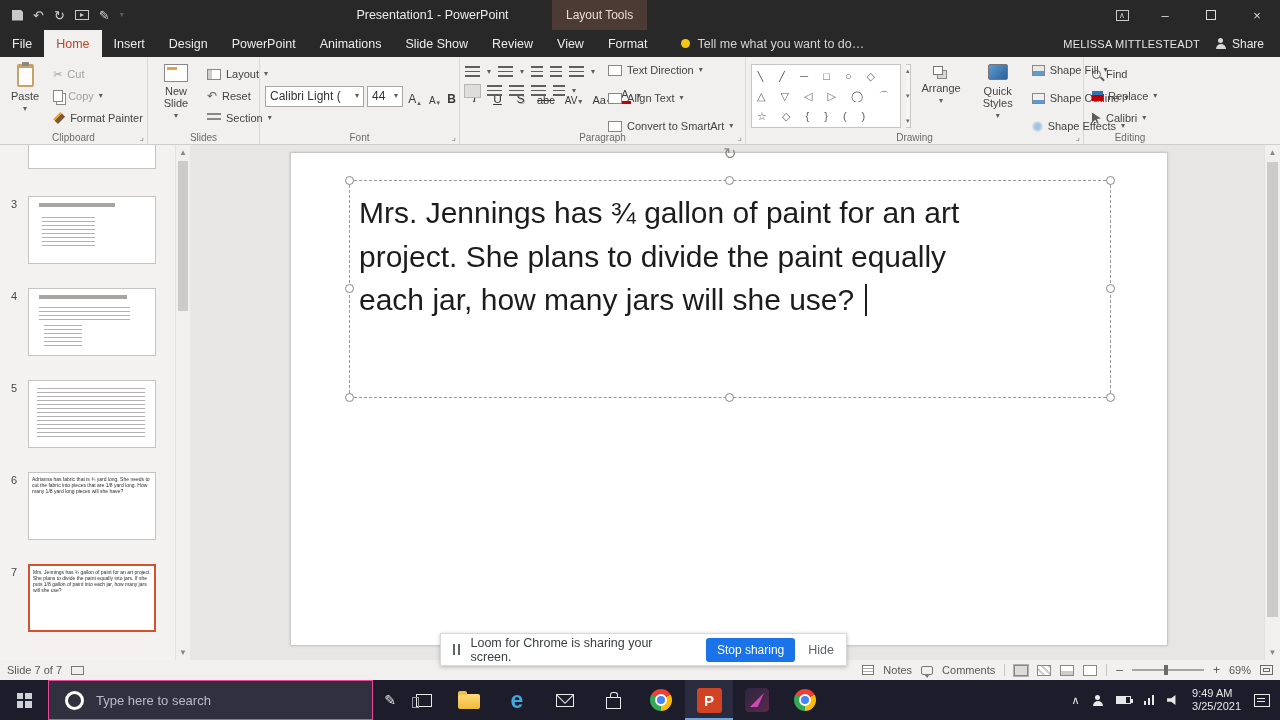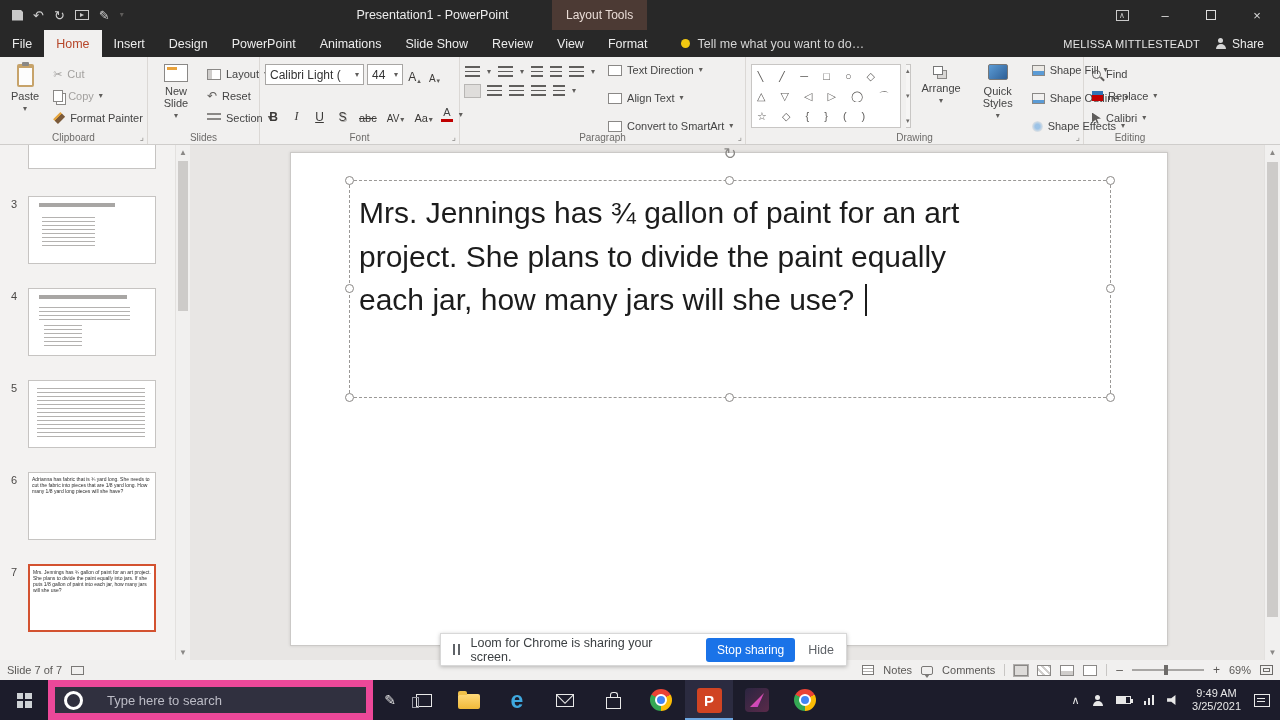--- a/index.html
+++ b/index.html
@@ -48,21 +48,21 @@
   .ic-clipboard::before{content:"";position:absolute;left:2px;top:4px;right:2px;bottom:2px;background:#fdfdfd}
   .ic-clipboard::after{content:"";position:absolute;left:5px;top:-2px;width:7px;height:4px;background:#8a8886;border-radius:1px}
   .ic-copy{width:10px;height:12px;border:1px solid #8a8886;background:#fff;box-shadow:3px 3px 0 -1px #fff,3px 3px 0 0 #8a8886}
   .ic-brush{width:12px;height:12px;background:linear-gradient(135deg,#e2a23c 45%,#7b5a3a 45%);clip-path:polygon(0 60%,60% 0,100% 40%,40% 100%)}
   .ic-newslide{width:24px;height:18px;background:#fff;border:1px solid #8a8886;position:relative}
   .ic-newslide::before{content:"";position:absolute;left:2px;top:2px;right:10px;height:3px;background:#e9a23b}
   .ic-layout{width:14px;height:11px;border:1px solid #8a8886;background:linear-gradient(to right,#cfcdcb 4px,#fff 4px)}
   .ic-section{width:14px;height:10px;background:repeating-linear-gradient(to bottom,#8a8886 0 2px,transparent 2px 5px)}
   .g12{font-size:12px;color:#5f5d5b;line-height:1}
 
-  .fcol{display:flex;flex-direction:column;gap:20px;padding-top:3px}
+  .fcol{display:flex;flex-direction:row;gap:0;padding-top:3px}
   .fontrow{display:flex;align-items:center;gap:3px}
   .combo{height:21px;background:#fff;border:1px solid #a8a6a4;display:flex;align-items:center;padding:0 4px;font-size:12px;color:#333;gap:4px;white-space:nowrap;overflow:hidden}
   .combo-font{width:99px}
   .combo-size{width:36px}
   .fbtn{min-width:17px;height:19px;display:flex;align-items:flex-end;justify-content:center;font-size:12px;padding:0 2px;color:#3b3937;gap:1px}
   .fb-b{font-weight:bold}.fb-i{font-style:italic;font-family:"Liberation Serif",serif}.fb-u{text-decoration:underline}
   .fb-strike{text-decoration:line-through;font-size:11px}
   .fb-shadow{text-shadow:1px 1px 0 #b0aeac}
   .fontcolor{display:flex;flex-direction:column;align-items:center;line-height:11px}
   .fontcolor .bar{width:12px;height:3px;background:#c00000;margin-top:1px}
@@ -147,21 +147,21 @@
   .ic-fit{width:13px;height:10px;border:1px solid #6d6b69;position:relative}
   .ic-fit::after{content:"";position:absolute;inset:2px;border:1px solid #6d6b69}
   .zglyph{font-size:12px;color:#5a5856;line-height:1}
 
   
   .taskbar{position:absolute;left:0;right:0;top:680px;height:40px;background:#1c1c2b;display:flex;align-items:stretch;color:#e8e8e8;z-index:10}
   .tbtn{display:flex;align-items:center;justify-content:center}
   .start{width:48px}
   .winlogo{width:15px;height:15px;display:grid;grid-template-columns:1fr 1fr;grid-template-rows:1fr 1fr;gap:2px}
   .winlogo i{background:#ced2d6}
-  .search{width:325px;background:#30303f;border:7px solid #ec4899;display:flex;align-items:center;gap:24px;padding:0 9px}
+  .search{width:325px;background:#30303f;border:1px solid #ec4899;display:flex;align-items:center;gap:12px;padding:0 16px}
   .loomring{width:19px;height:19px;border:3px solid #fff;border-radius:50%}
   .searchtext{font-size:13px;color:#bcbcc6;white-space:nowrap}
   .smalltb{width:34px;font-size:14px;color:#e8e8e8}
   .tv{width:16px;height:13px;border:1px solid #e8e8e8;position:relative;background:#1c1c2b}
   .tv::before{content:"";position:absolute;left:-5px;top:2px;width:5px;height:9px;border:1px solid #9a9aa4}
   .apps{display:flex;margin-left:4px}
   .app{width:48px;display:flex;align-items:center;justify-content:center}
   .app.active{background:#2b2b40;box-shadow:inset 0 -2px 0 #6ca6e0}
   .ic-folder{width:22px;height:15px;background:linear-gradient(to bottom,#ffd97a,#f0b939);border-radius:2px;position:relative;margin-top:3px}
   .ic-folder::before{content:"";position:absolute;left:0;top:-3px;width:9px;height:4px;background:#f0c049;border-radius:2px 2px 0 0}
@@ -179,21 +179,21 @@
   .chev{font-size:11px;color:#e8e8e8}
   .ic-contact{width:10px;height:11px;position:relative}
   .ic-contact::before{content:"";position:absolute;left:2.5px;top:0;width:5px;height:5px;border-radius:50%;background:#e8e8e8}
   .ic-contact::after{content:"";position:absolute;left:0;bottom:0;width:10px;height:5px;border-radius:5px 5px 0 0;background:#e8e8e8}
   .ic-bat{width:15px;height:8px;border:1px solid #e8e8e8;position:relative;background:linear-gradient(to right,#e8e8e8 70%,transparent 70%)}
   .ic-bat::after{content:"";position:absolute;right:-3px;top:2px;width:2px;height:4px;background:#e8e8e8}
   .ic-sig{display:flex;align-items:flex-end;gap:1.5px}
   .ic-sig i{width:2.5px;background:#e8e8e8}
   .ic-sig .s1{height:4px}.ic-sig .s2{height:7px}.ic-sig .s3{height:10px}
   .ic-vol{width:12px;height:12px;background:#e8e8e8;clip-path:polygon(0 35%,35% 35%,70% 8%,70% 92%,35% 65%,0 65%)}
-  .clock{text-align:center;font-size:11px;line-height:13.5px;white-space:nowrap}
+  .clock{font-size:11px;line-height:13.5px;white-space:nowrap}
   .ic-action{width:16px;height:13px;border:1px solid #e8e8e8;position:relative}
   .ic-action::after{content:"";position:absolute;left:2px;top:3px;width:8px;height:1px;background:#e8e8e8;box-shadow:0 3px 0 #e8e8e8}
 </style>
 </head>
 <body>
 
 <div class="screen">
 
   <div class="titlebar">
     <div class="qat">

